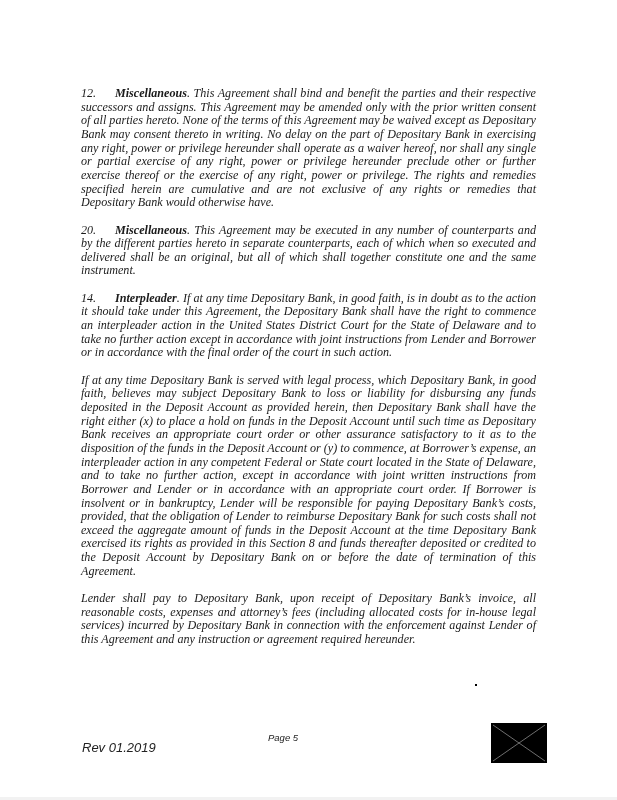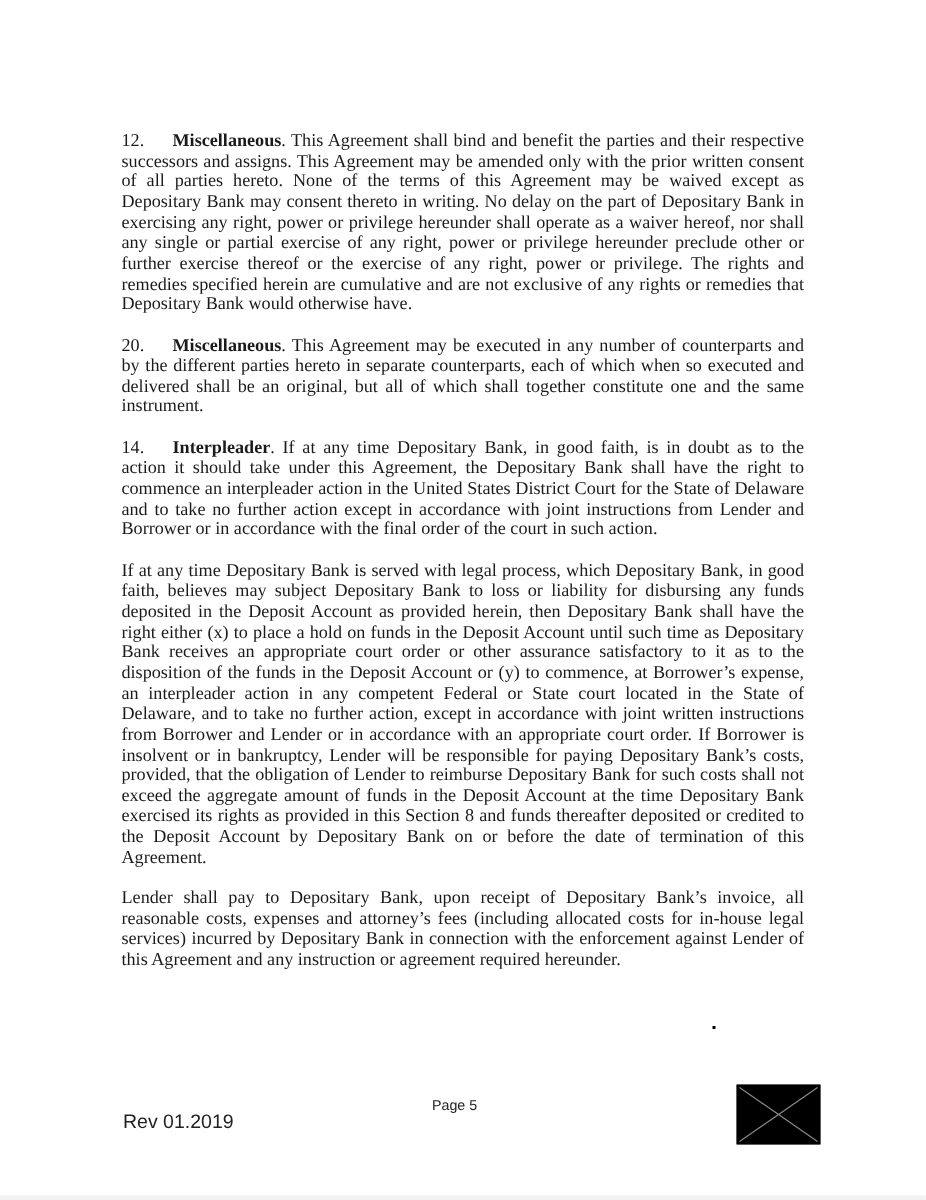--- a/index.html
+++ b/index.html
@@ -13,20 +13,21 @@
       position: relative;
       overflow: hidden;
       font-family: "Liberation Serif", "DejaVu Serif", serif;
       color: #1a1a1a;
     }
     .page {
       position: absolute;
       left: 0; top: 0;
       width: 617px; height: 704px;
       background: #ffffff;
+      font-style: italic;
     }
     .body-text {
       position: absolute;
       left: 81px;
       top: 87px;
       width: 455px;
       font-size: 12.1px;
       line-height: 13.65px;
       text-align: justify;
     }
@@ -43,21 +44,21 @@
     .footer-rev {
       position: absolute;
       left: 82px;
       top: 740px;
       font-family: "Liberation Sans", "DejaVu Sans", sans-serif;
       font-size: 13px;
       color: #222;
     }
     .footer-page {
       position: absolute;
-      left: 288px;
+      left: 268px;
       top: 732px;
       font-family: "Liberation Sans", "DejaVu Sans", sans-serif;
       font-size: 9.5px;
       color: #222;
     }
     .redacted-box {
       position: absolute;
       left: 491px;
       top: 723px;
       width: 56px;

